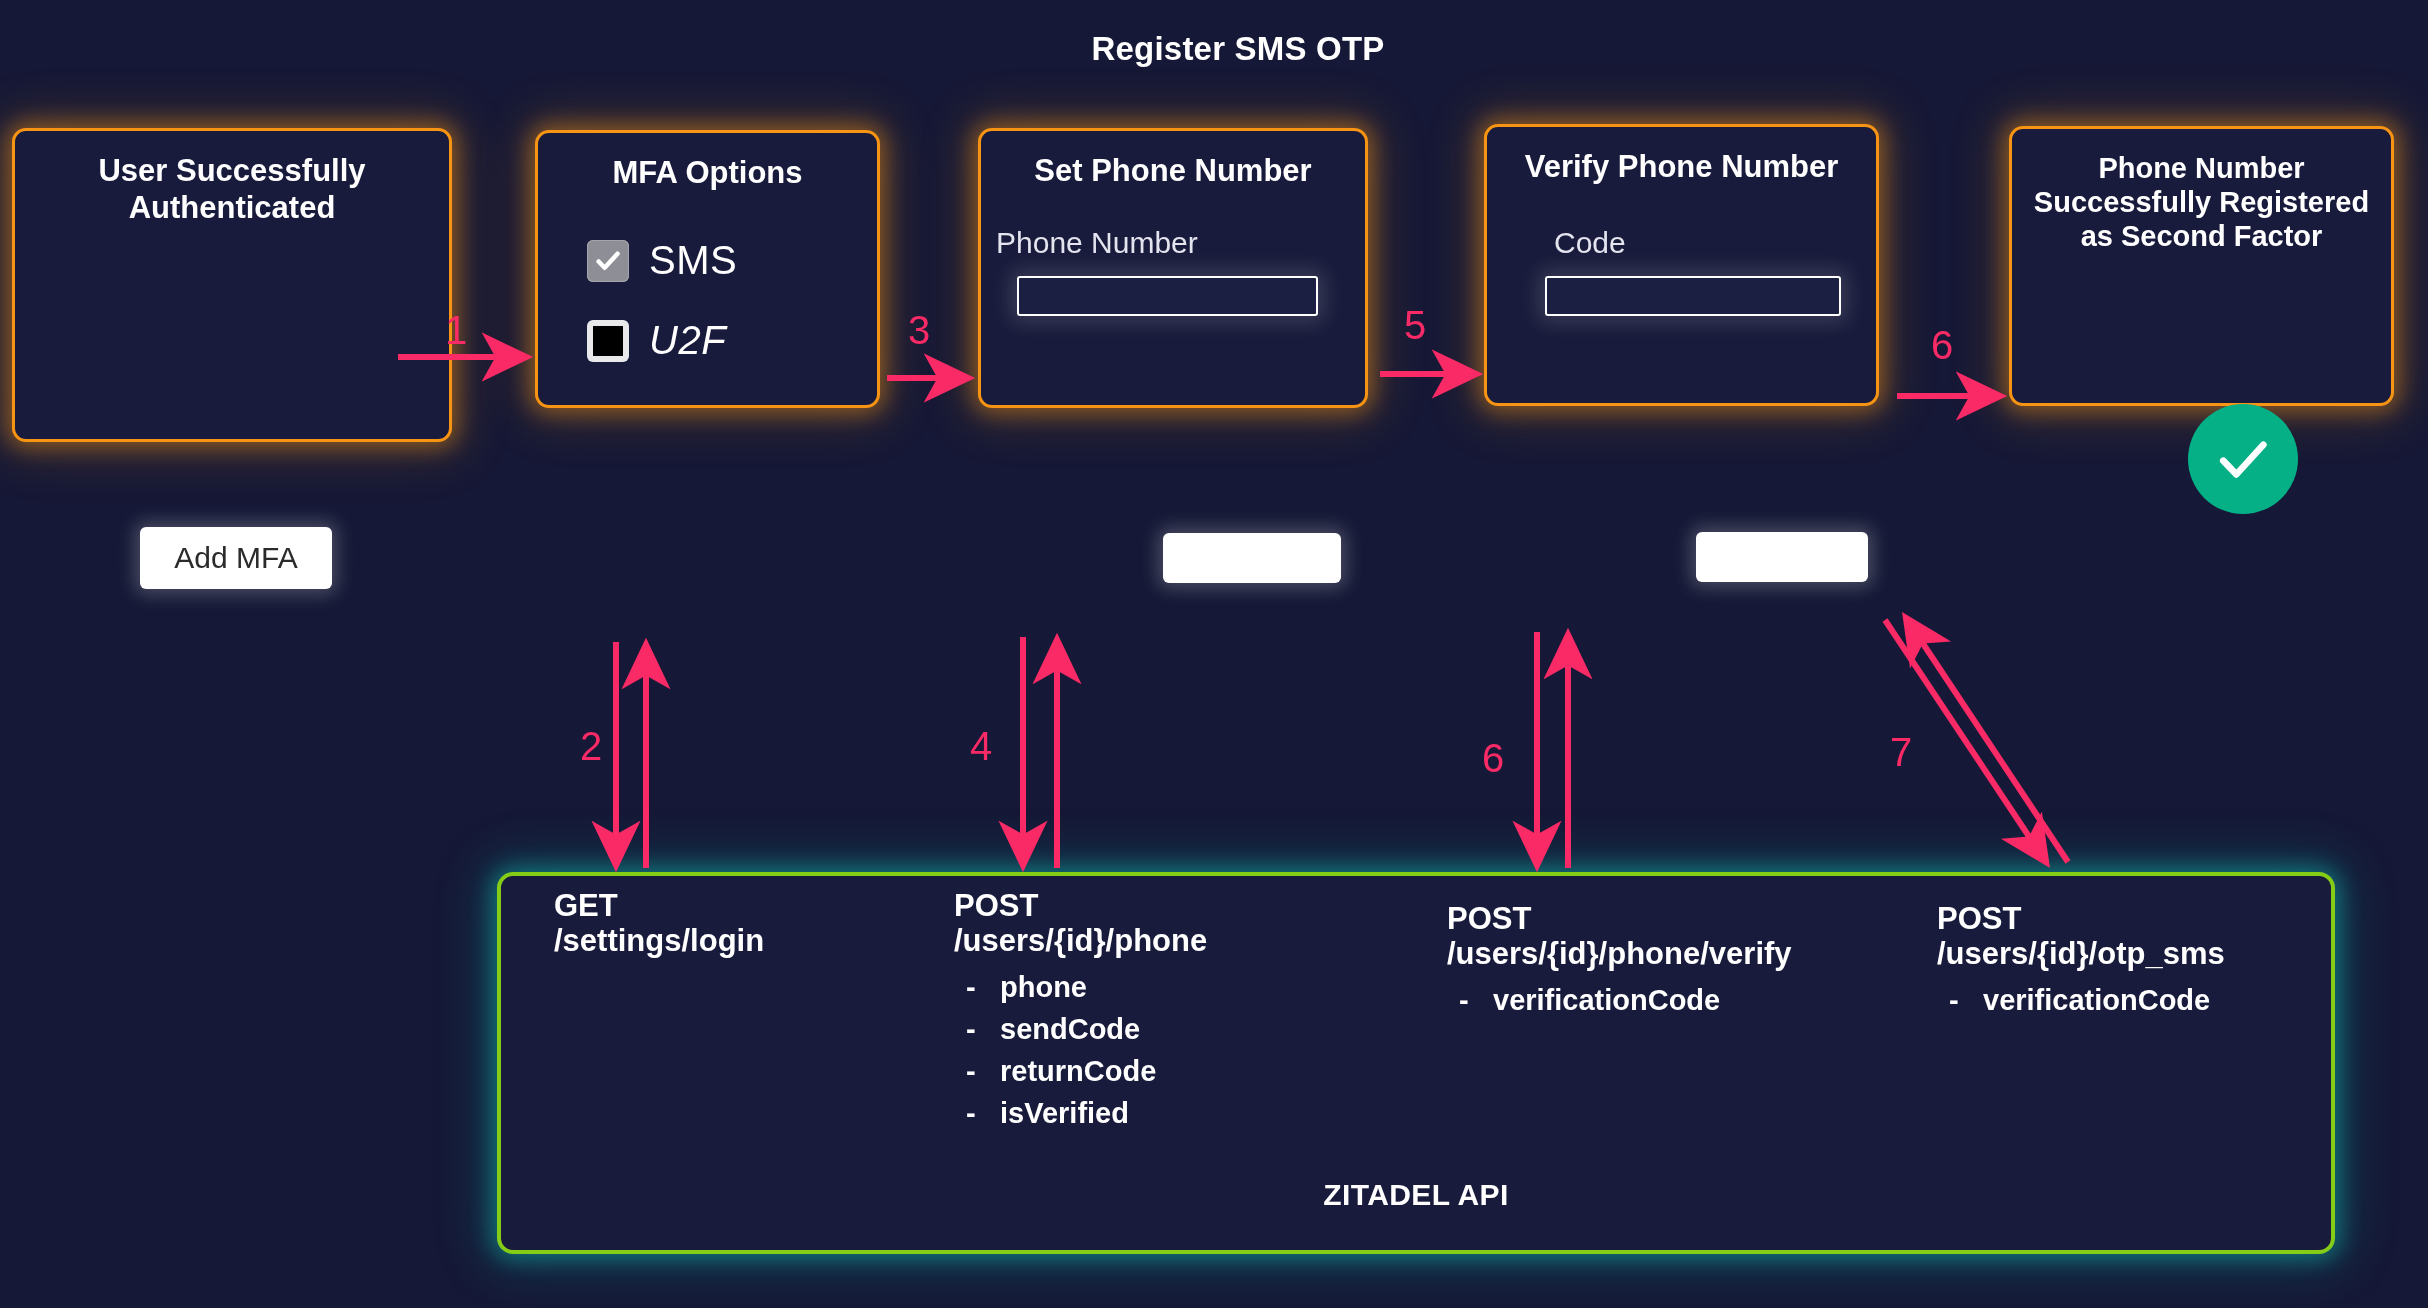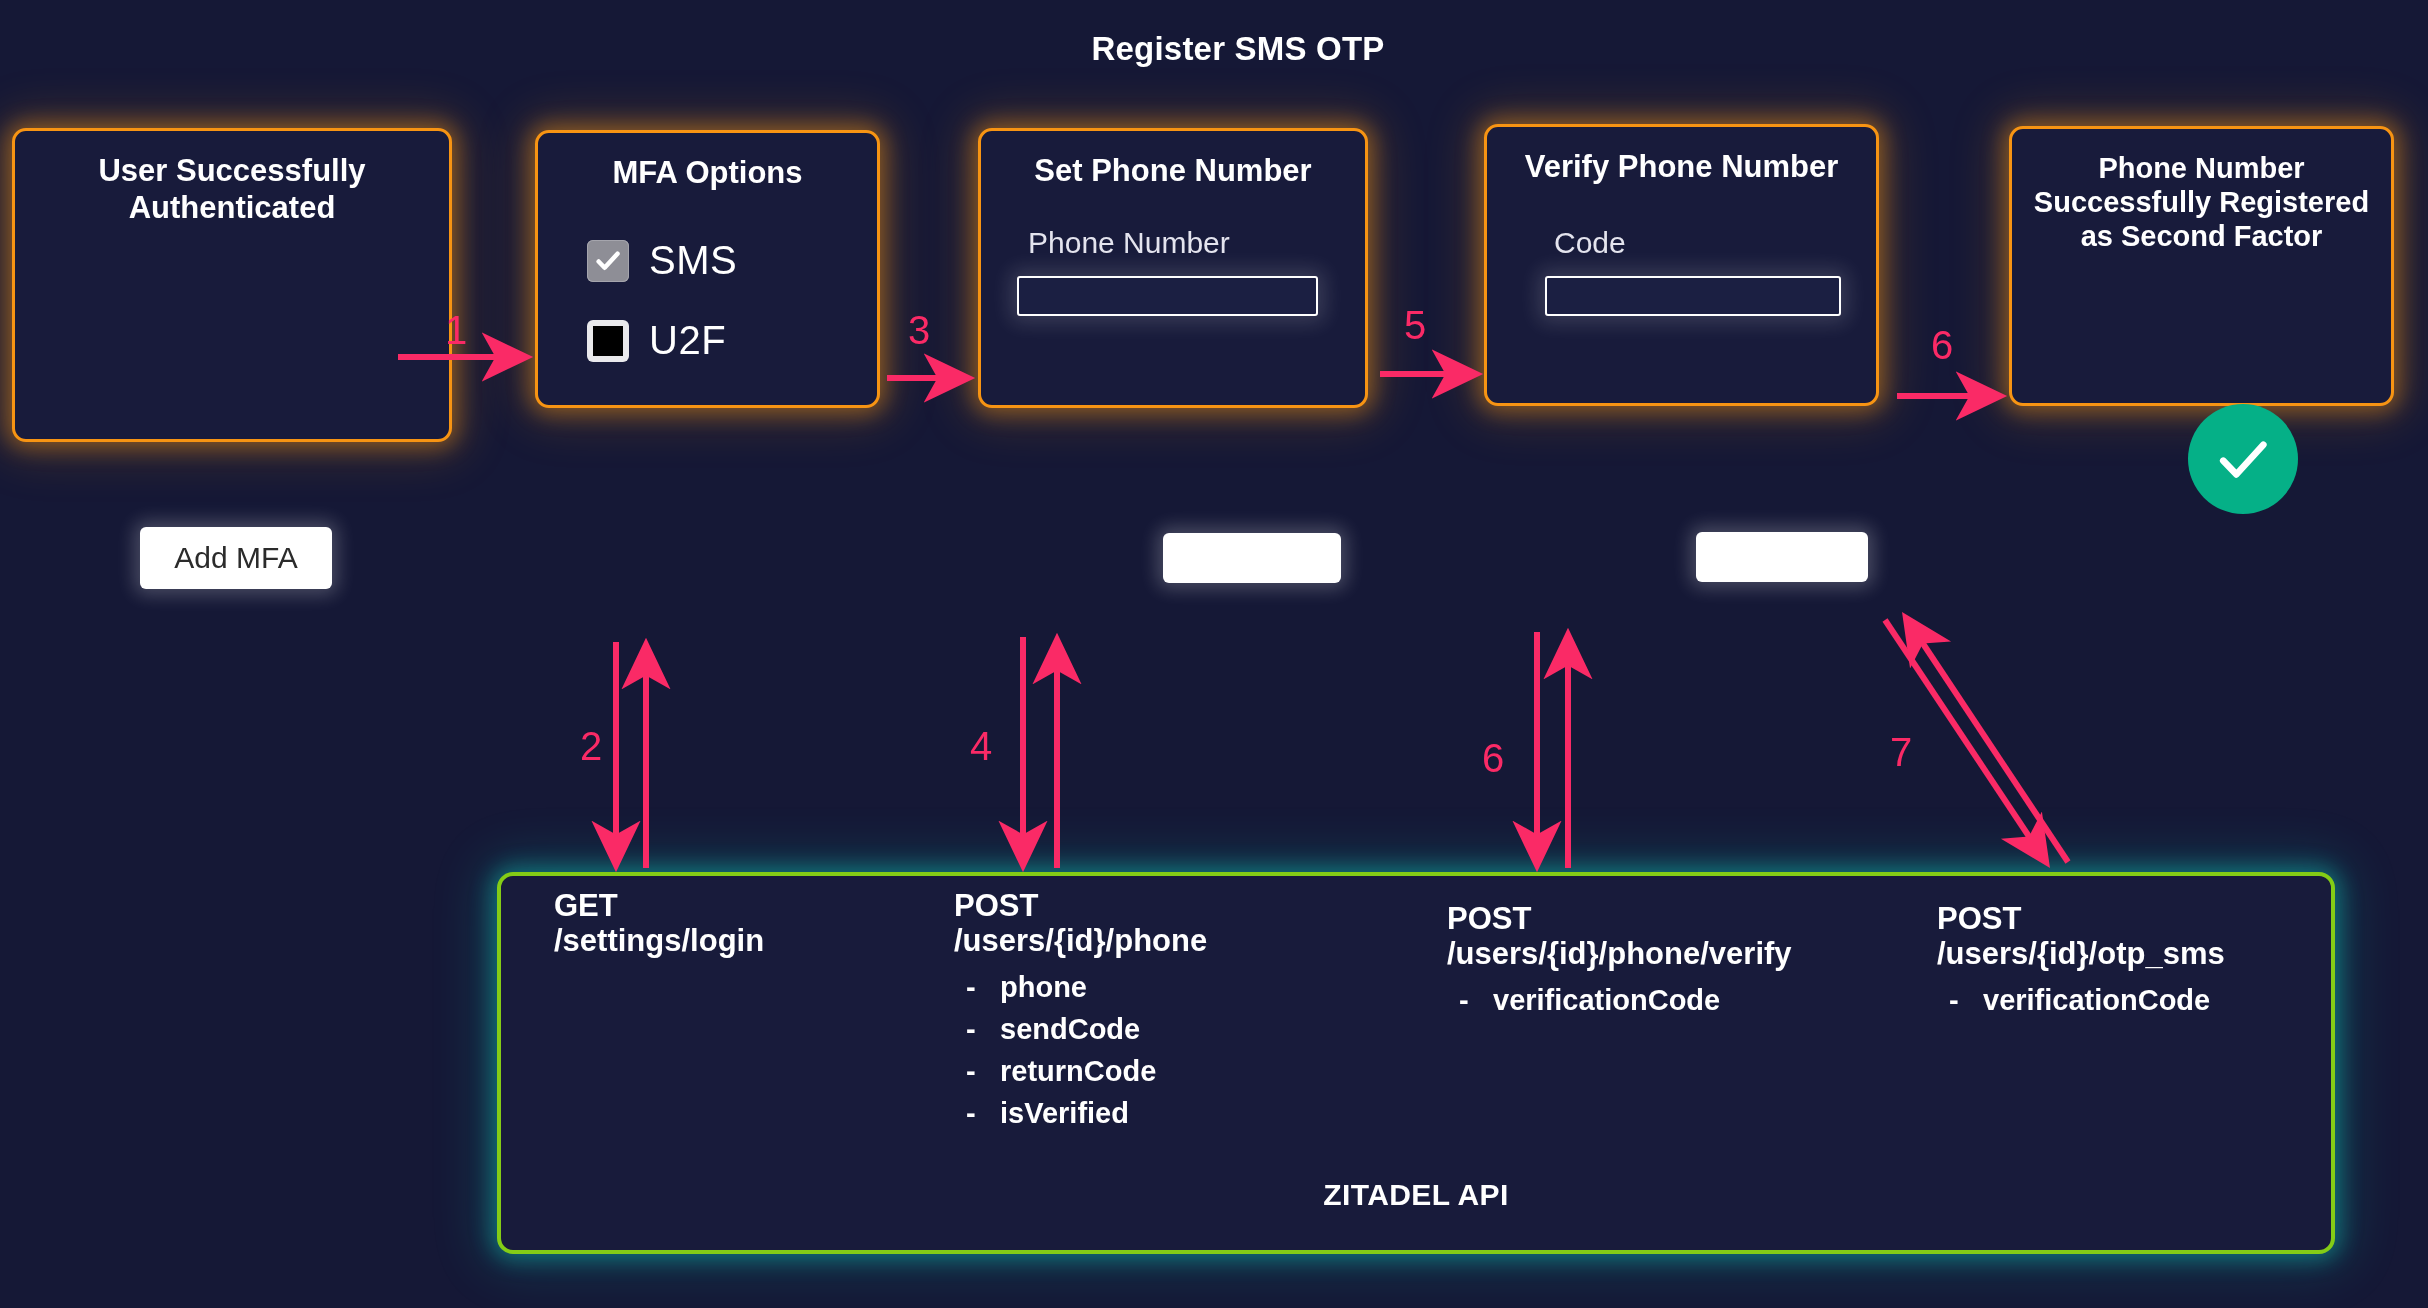--- a/index.html
+++ b/index.html
@@ -116,37 +116,37 @@
     width: 100%; height: 100%;
     background: #000000;
   }
   .check-label {
     color: #ffffff;
     font-size: 40px;
     font-weight: 300;
     letter-spacing: .5px;
   }
   #row-sms { left: 587px; top: 238px; }
-  #row-u2f { left: 587px; top: 318px; }
+  #row-u2f { left: 587px; top: 318px; font-style: italic; }
 
   
   .field-label {
     position: absolute;
     color: #e4e4ee;
     font-size: 30px;
     font-weight: 300;
   }
   .field-input {
     position: absolute;
     background: #1b1f42;
     border: 2px solid #ffffff;
     border-radius: 3px;
     box-shadow: 0 0 20px 7px rgba(255,255,255,.14);
   }
-  #lbl-phone { left: 1028px; top: 226px; }
+  #lbl-phone { left: 996px; top: 226px; }
   #inp-phone { left: 1017px; top: 276px; width: 301px; height: 40px; }
   #lbl-code  { left: 1554px; top: 226px; }
   #inp-code  { left: 1545px; top: 276px; width: 296px; height: 40px; }
 
   
   #success-circle {
     position: absolute;
     left: 2188px; top: 404px;
     width: 110px; height: 110px;
     border-radius: 50%;

